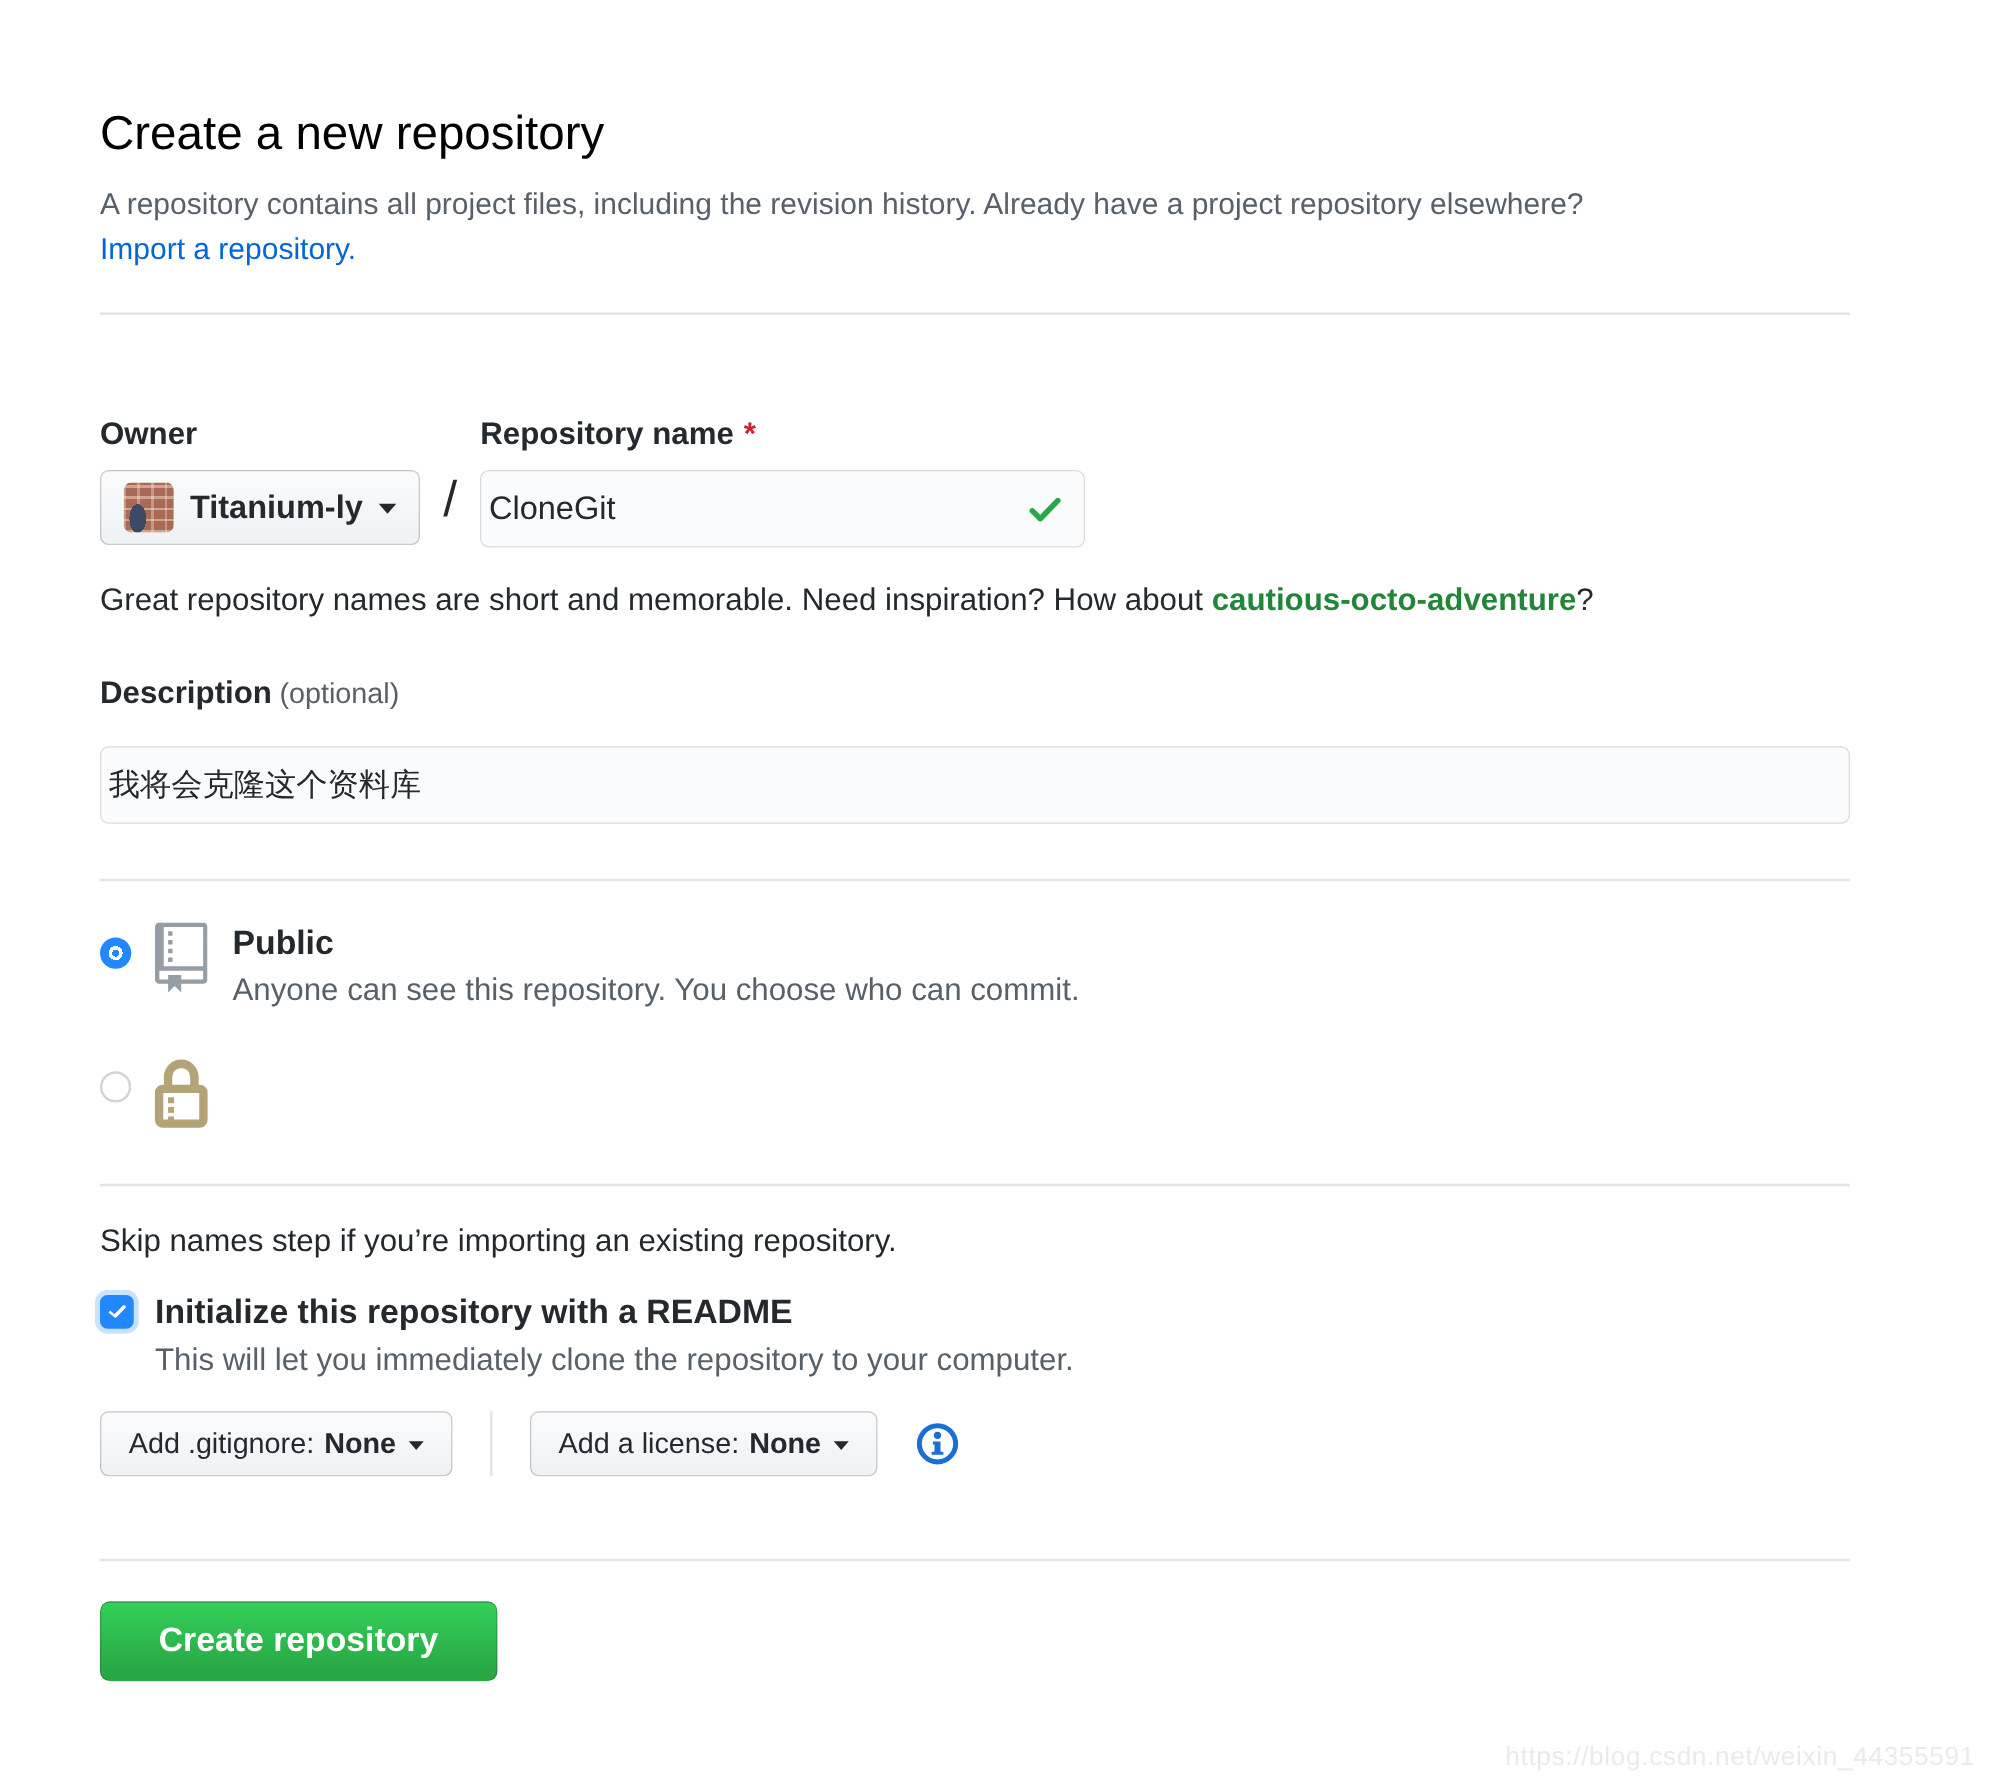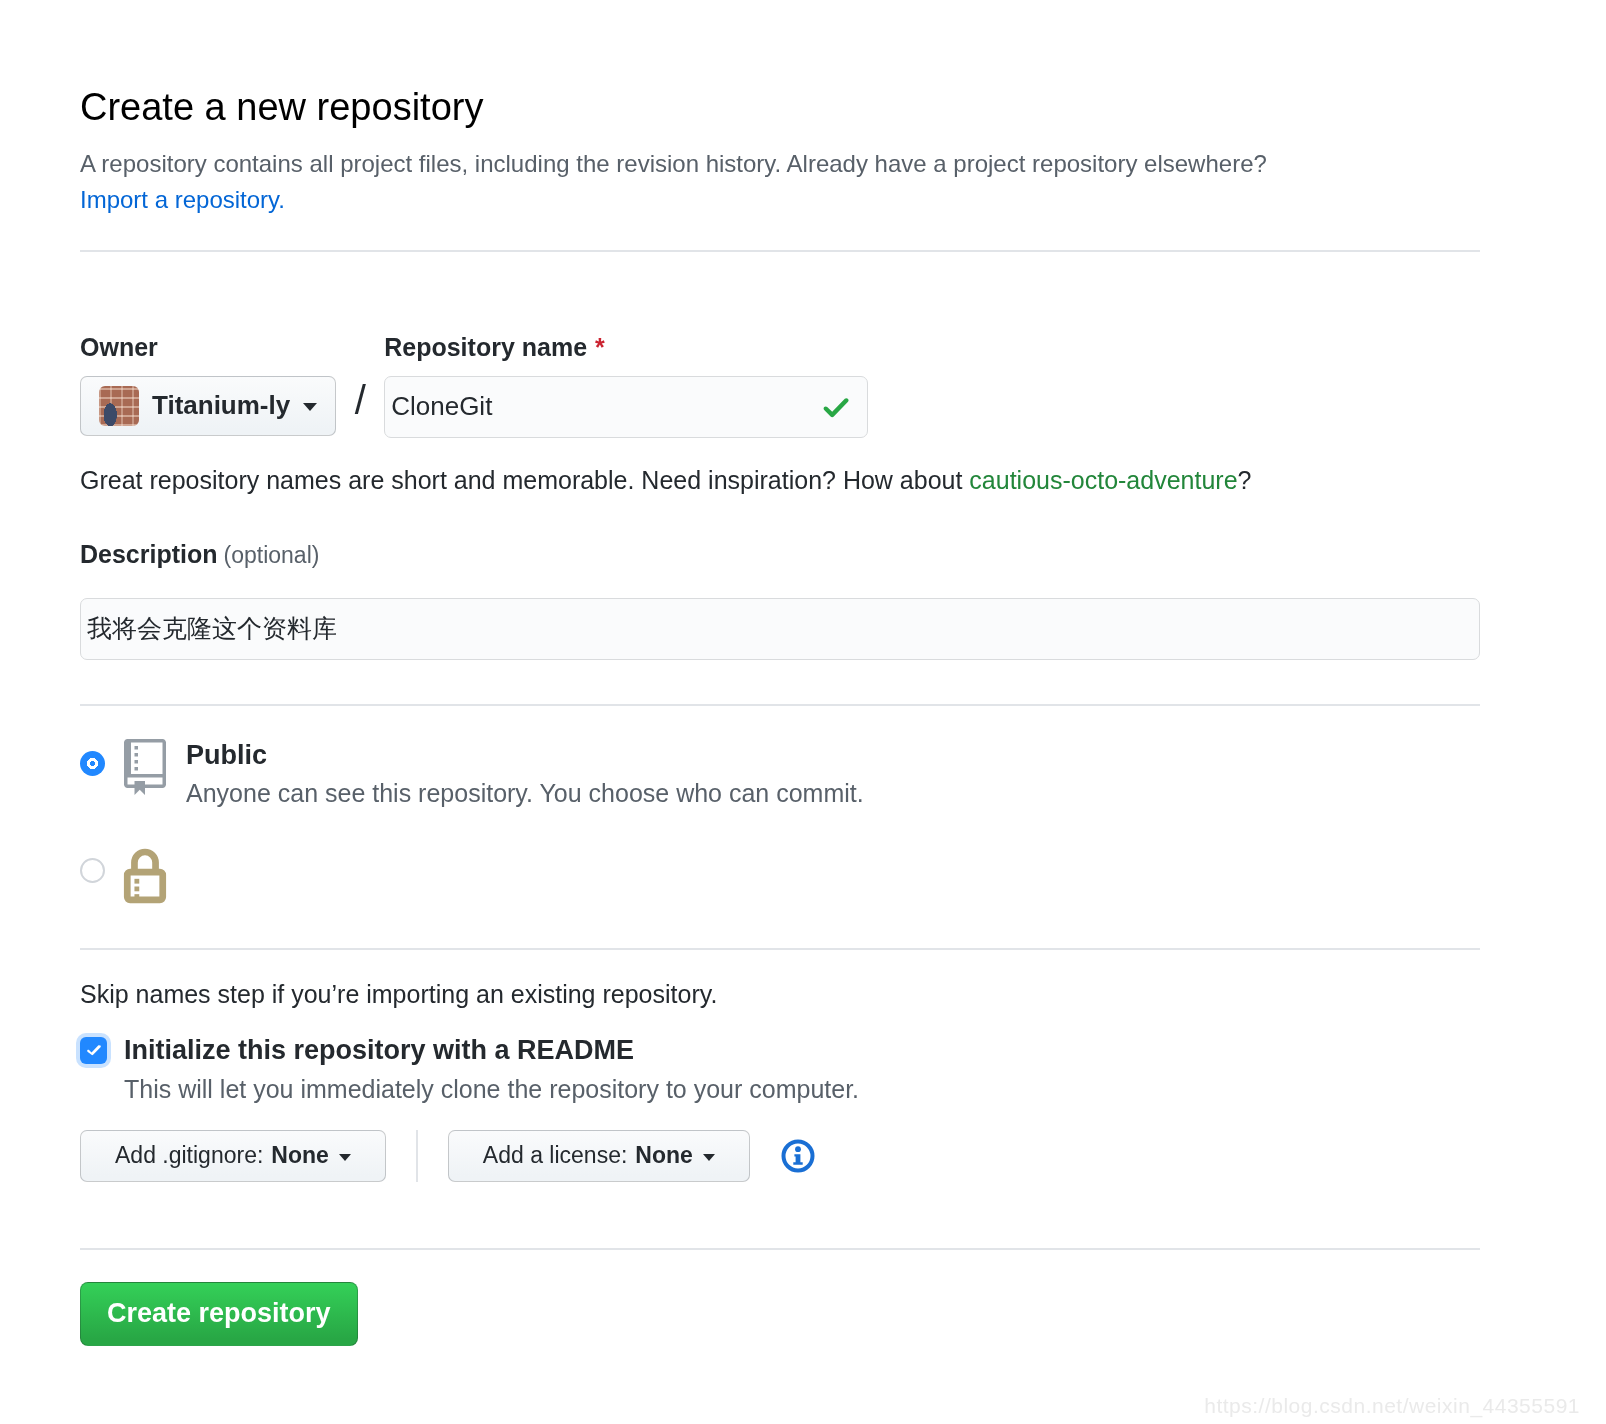--- a/index.html
+++ b/index.html
@@ -47,21 +47,21 @@
 
   .repo-input-wrap { position:relative; width:484px; }
   .text-input {
     height:62px; background:#fafbfc; border:1.5px solid #d9dbdd; border-radius:7px;
     font-size:26px; color:#24292e; padding:0 6px; font-family:inherit; outline:none;
   }
   .repo-input { width:100%; padding-right:60px; }
   .check-icon { position:absolute; right:16px; top:15px; }
 
   .hint { margin:28px 0 0 0; font-size:25px; color:#24292e; }
-  .suggestion { color:#22863a; font-weight:400; text-decoration:none; cursor:pointer; }
+  .suggestion { color:#22863a; font-weight:700; text-decoration:none; cursor:pointer; }
 
   .desc-block { margin-top:44px; }
   .optional { font-weight:400; color:#586069; font-size:23px; margin-left:6px; }
   .desc-input { width:1400px; margin-top:14px; font-size:25px; }
 
   
   .vis-option { display:flex; align-items:flex-start; margin-top:32px; }
   .vis-option.private { margin-top:36px; }
   .radio { width:25px; height:25px; border-radius:50%; margin-top:13px; flex:0 0 auto; cursor:pointer; }
   .radio.selected { background:radial-gradient(circle,#2188ff 0 2.8px,#ffffff 2.8px 5.6px,#2188ff 5.6px 13px); }
@@ -76,27 +76,27 @@
   .readme-row { margin-top:26px; display:flex; align-items:center; }
   .checkbox {
     width:27px; height:27px; border-radius:6px; background:#2188ff;
     box-shadow:0 0 0 4px #c9e2ff; display:flex; align-items:center; justify-content:center;
     cursor:pointer; flex:0 0 auto;
   }
   .readme-label { font-size:27px; font-weight:700; margin-left:17px; }
   .readme-desc { margin:9px 0 0 44px; font-size:25px; color:#586069; }
 
   .addons-row { margin-top:26px; display:flex; align-items:center; }
-  .addon-btn { height:52px; padding:0 34px; font-size:23px; font-weight:400; gap:0; }
+  .addon-btn { height:52px; padding:0 22px; font-size:23px; font-weight:400; gap:0; }
   .addon-btn b { font-weight:700; margin-left:8px; }
   .vsep { width:2px; height:52px; background:#e1e4e8; margin:0 30px; }
   .info-btn { margin-left:30px; background:none; border:none; padding:0; cursor:pointer; display:flex; }
 
   .create-btn {
-    margin-top:32px; height:64px; padding:0 26px; cursor:pointer;
+    margin-top:32px; height:64px; padding:0 46px; cursor:pointer;
     background:linear-gradient(-180deg,#34d058,#28a745 90%);
     border:1.5px solid rgba(27,31,35,.25); border-radius:8px;
     color:#ffffff; font-size:27px; font-weight:700; font-family:inherit;
   }
 
   .watermark { position:absolute; right:26px; bottom:6px; font-size:21px; color:#eaeaea; letter-spacing:.5px; }
 </style>
 </head>
 <body>
 

